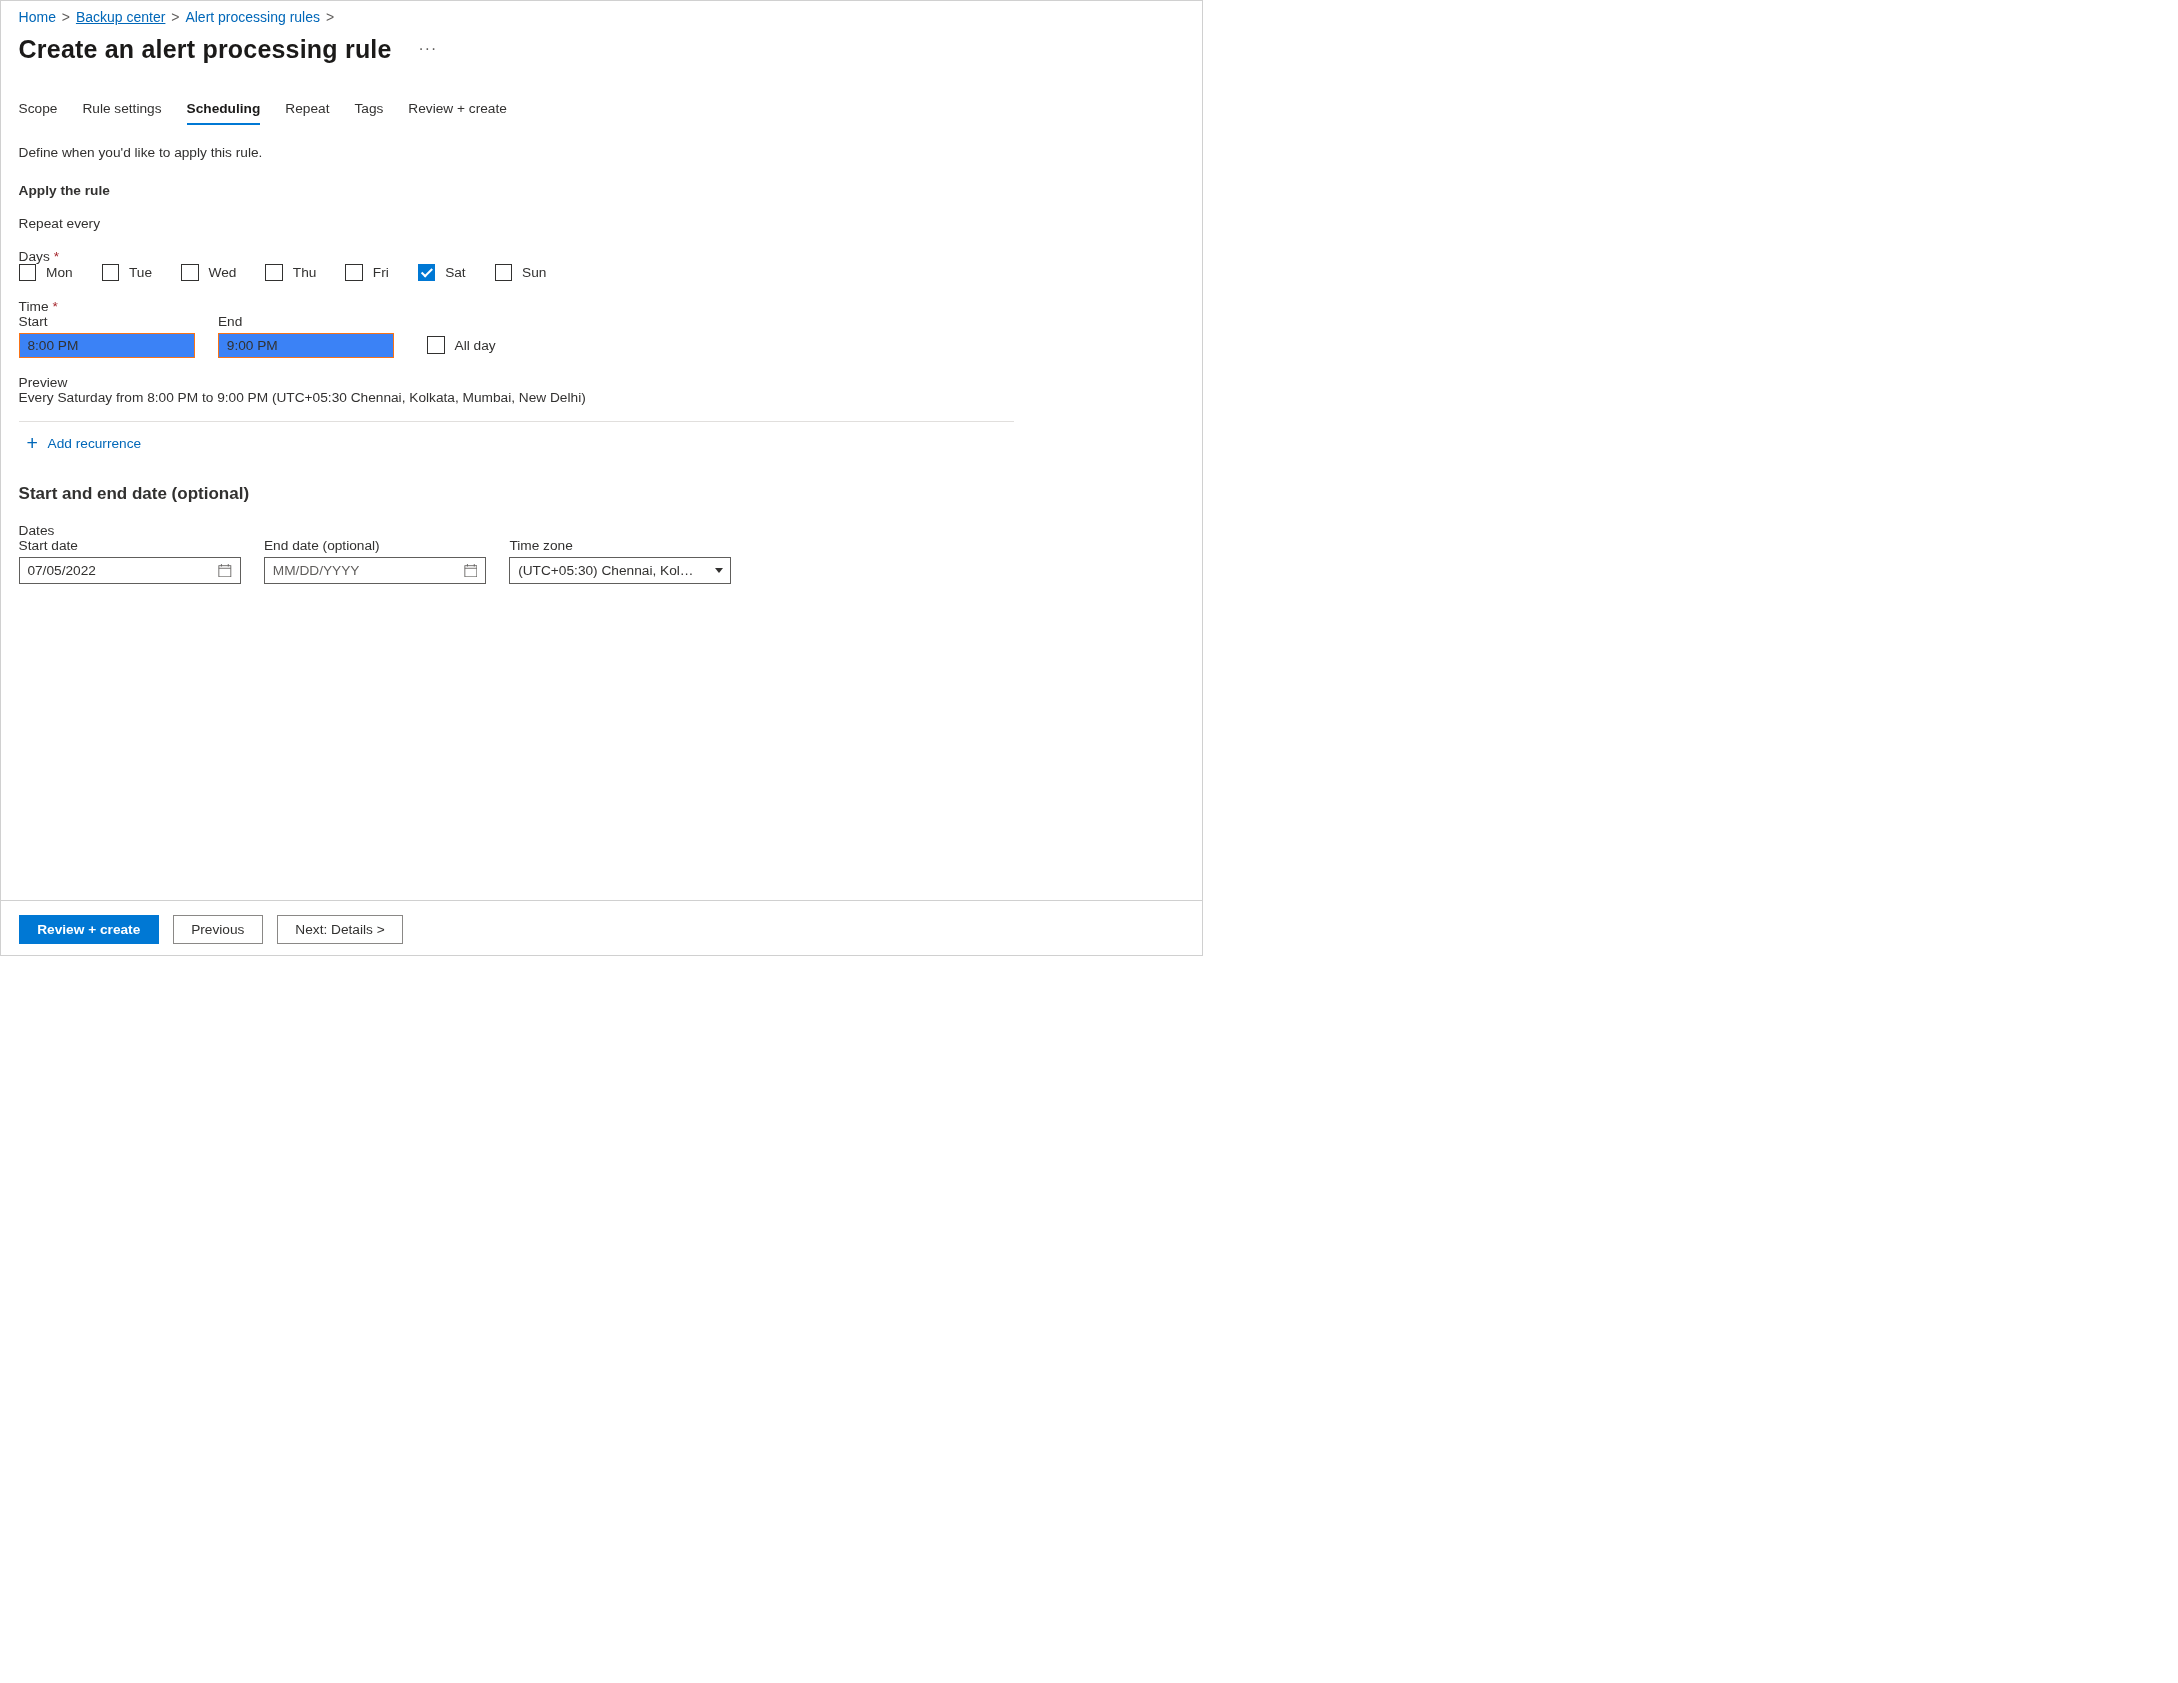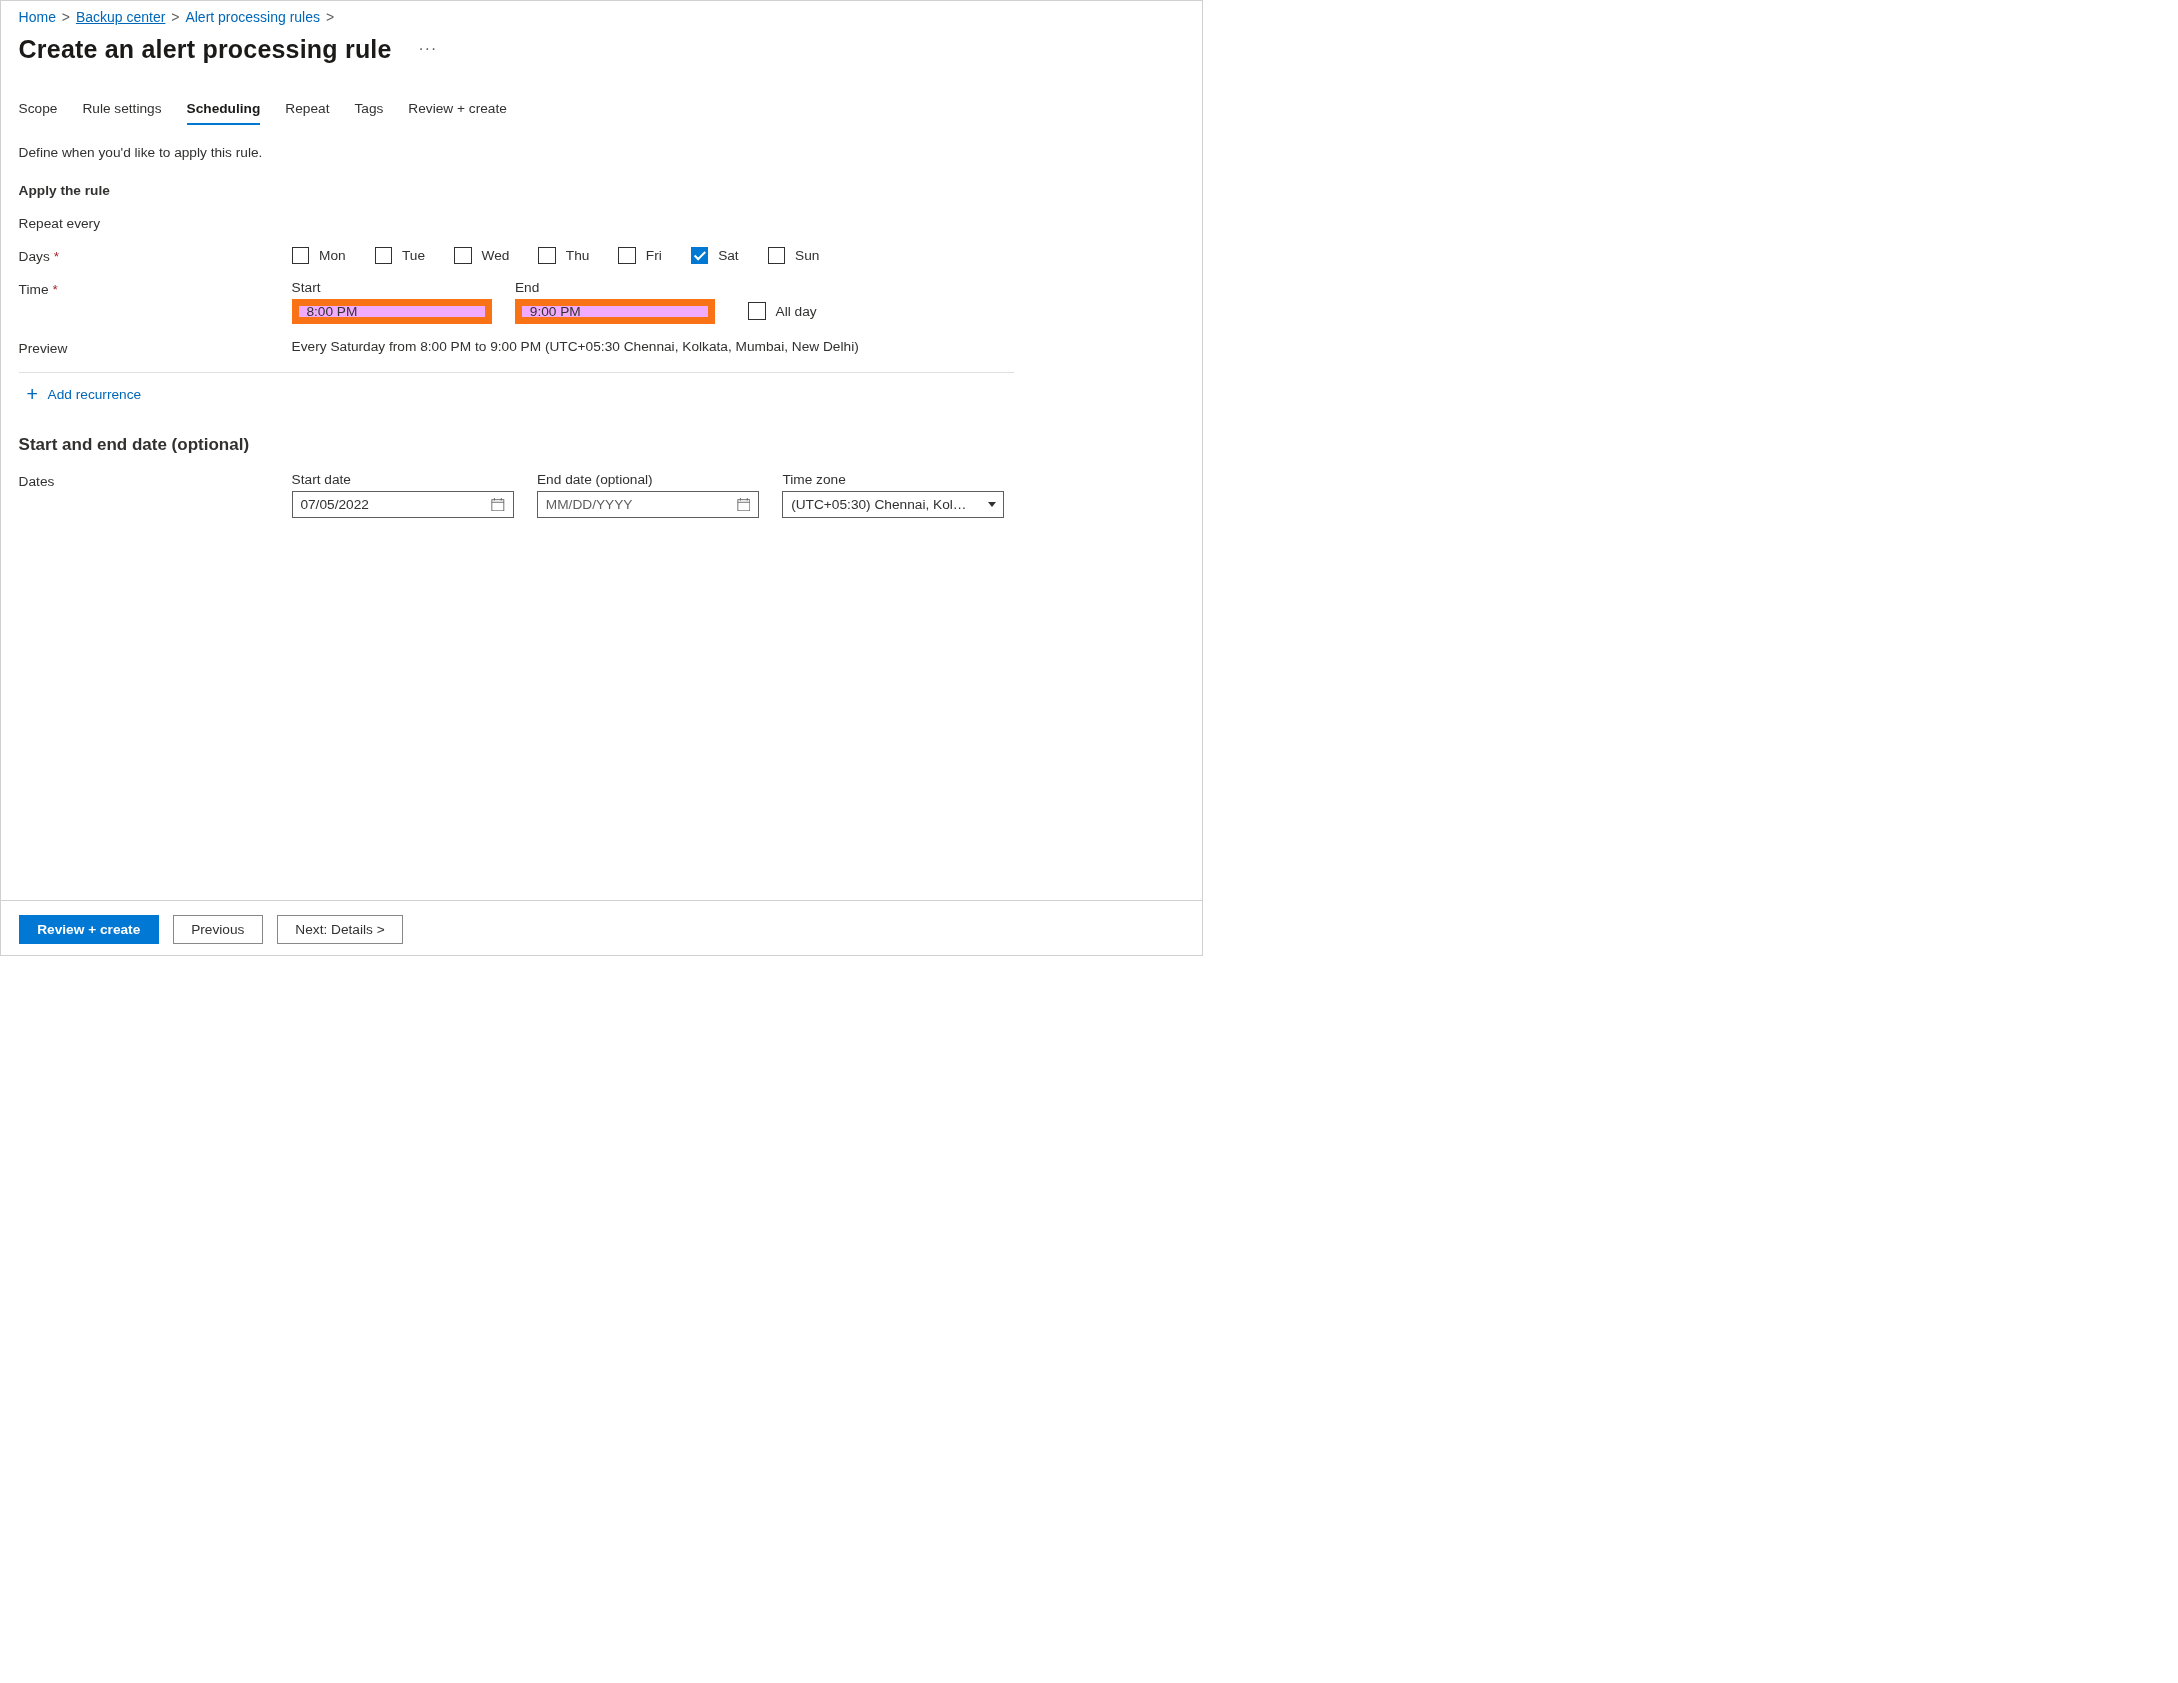--- a/index.html
+++ b/index.html
@@ -34,21 +34,21 @@
     .breadcrumb a.underline { text-decoration: underline; }
     .breadcrumb .sep { margin: 0 5.9px; color: #605e5c; }
     .title-row { display: flex; align-items: center; margin-bottom: 37px; }
     .page-title { font-size: 25px; font-weight: 600; color: #1b1a19; letter-spacing: 0.2px; }
     .title-dots { font-size: 15.6px; color: #605e5c; margin-left: 27px; letter-spacing: 1px; cursor: pointer; }
     .tabs { display: flex; gap: 25px; margin-bottom: 19.5px; }
     .tab { font-size: 13.7px; color: #323130; padding-bottom: 7.8px; cursor: pointer; }
     .tab.active { font-weight: 600; border-bottom: 2.9px solid #0078d4; color: #1b1a19; }
     .helper { font-size: 13.7px; color: #323130; margin-bottom: 21.5px; }
     .form-section { width: 995px; }
-    .row { display: flex; align-items: flex-start; margin-bottom: 15.6px; }
+    .row { display: flex; align-items: flex-start; margin-bottom: 15.6px; flex-direction: column; }
     .label-col { width: 273px; flex-shrink: 0; padding-top: 2px; }
     .label-col.bold { font-weight: 600; }
     .input-col { flex: 1; }
     .radio-group label { display: flex; align-items: center; font-size: 13.7px; color: #323130; margin-bottom: 5.9px; cursor: pointer; }
     .radio {
       width: 17.6px; height: 17.6px; border-radius: 50%;
       border: 1px solid #323130; margin-right: 9.8px;
       display: inline-block; position: relative; flex-shrink: 0;
     }
     .radio.checked { border-color: #0078d4; }
@@ -73,22 +73,22 @@
     .checkbox.checked { background: #0078d4; border-color: #0078d4; }
     .checkbox.checked::after {
       content: ""; display: block; width: 3.9px; height: 8.8px;
       border: solid white; border-width: 0 2px 2px 0; transform: rotate(45deg);
       margin-top: -2px;
     }
     .time-row { display: flex; gap: 23.4px; align-items: flex-end; flex-wrap: wrap; }
     .time-block { display: flex; flex-direction: column; }
     .time-block .small-label { font-size: 13.7px; color: #323130; margin-bottom: 3.9px; }
     .time-input {
-      width: 200px; height: 25px; border: 7px solid #f97316;
-      padding: 0 7.8px; font-size: 13.7px; color: #323130; background: #f0abfc;
+      width: 176px; height: 25px; border: 1px solid #f97316;
+      padding: 0 7.8px; font-size: 13.7px; color: #323130; background: #3b82f6;
     }
     .all-day { display: flex; align-items: center; height: 25px; margin-left: 9.8px; }
     .preview-text { font-size: 13.7px; color: #323130; }
     .divider { border: 0; border-top: 1px solid #e1dfdd; margin: 11.7px 0 9.8px 0; }
     .add-link {
       display: flex; align-items: center; color: #0067b8; cursor: pointer;
       font-size: 13.7px; margin-left: 7.8px; margin-bottom: 29px;
     }
     .plus-icon { font-size: 19.5px; font-weight: 300; margin-right: 9.8px; color: #0067b8; }
     .section-header { font-weight: 600; font-size: 17px; margin-bottom: 17.6px; }

